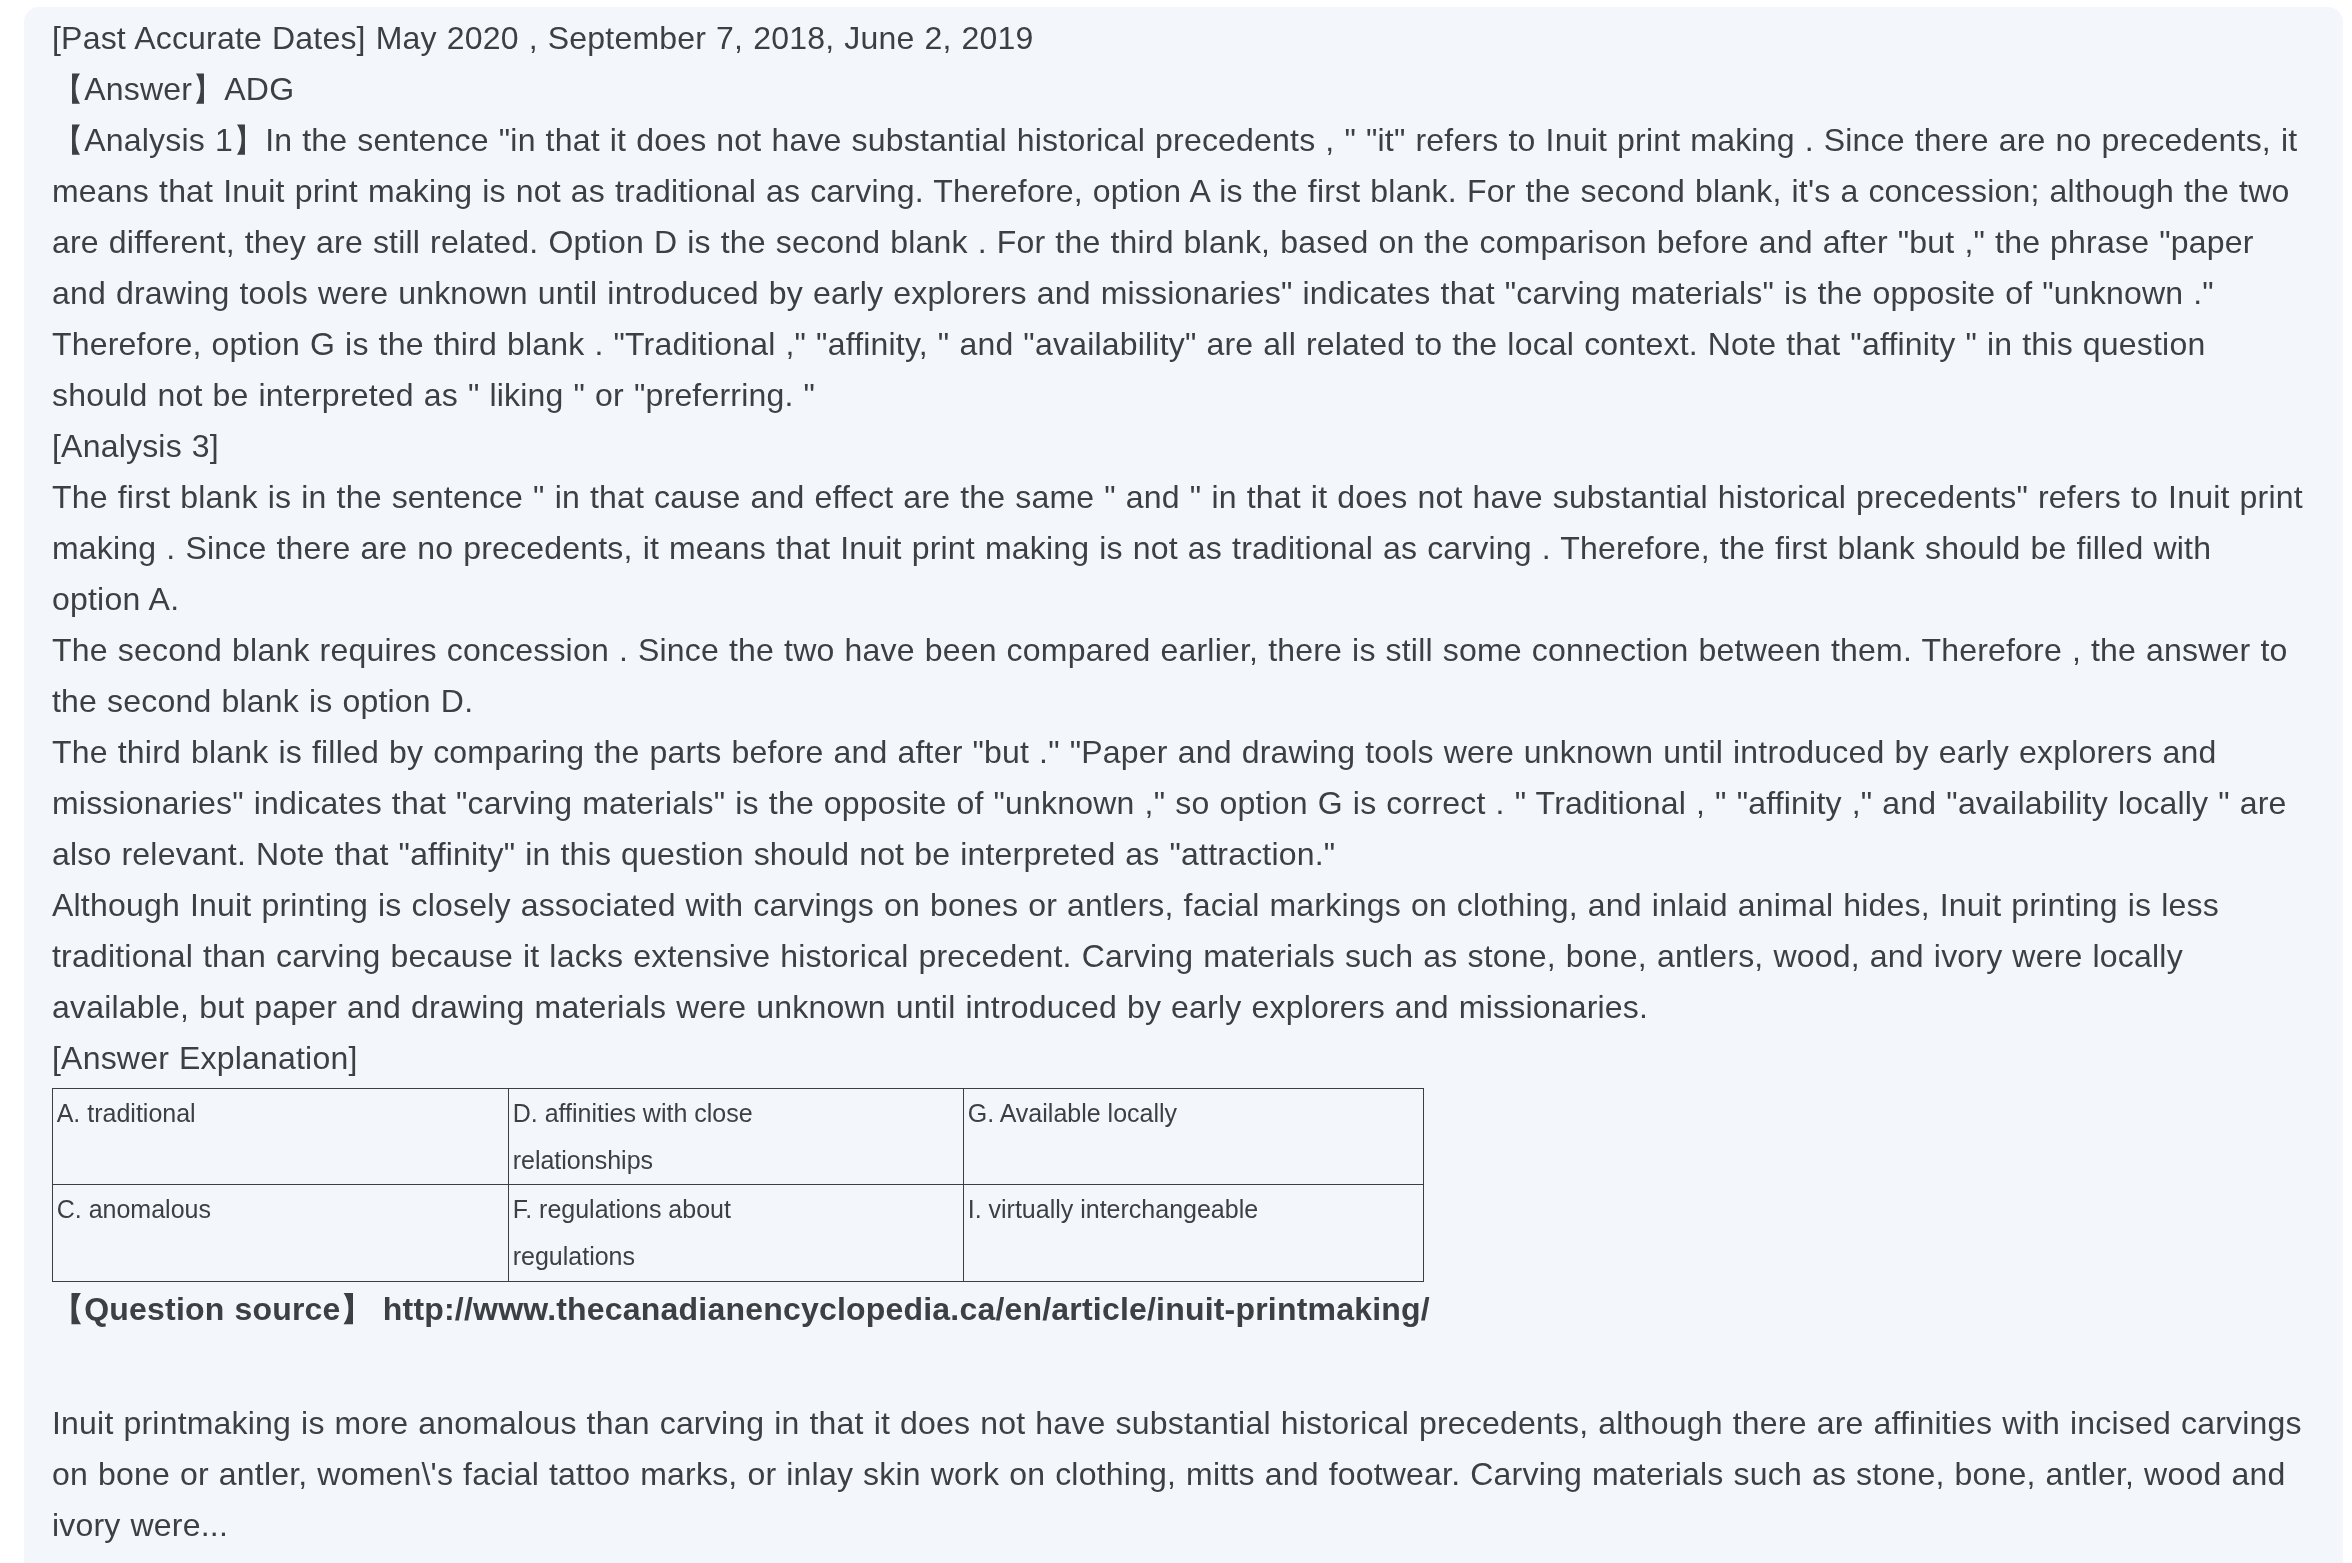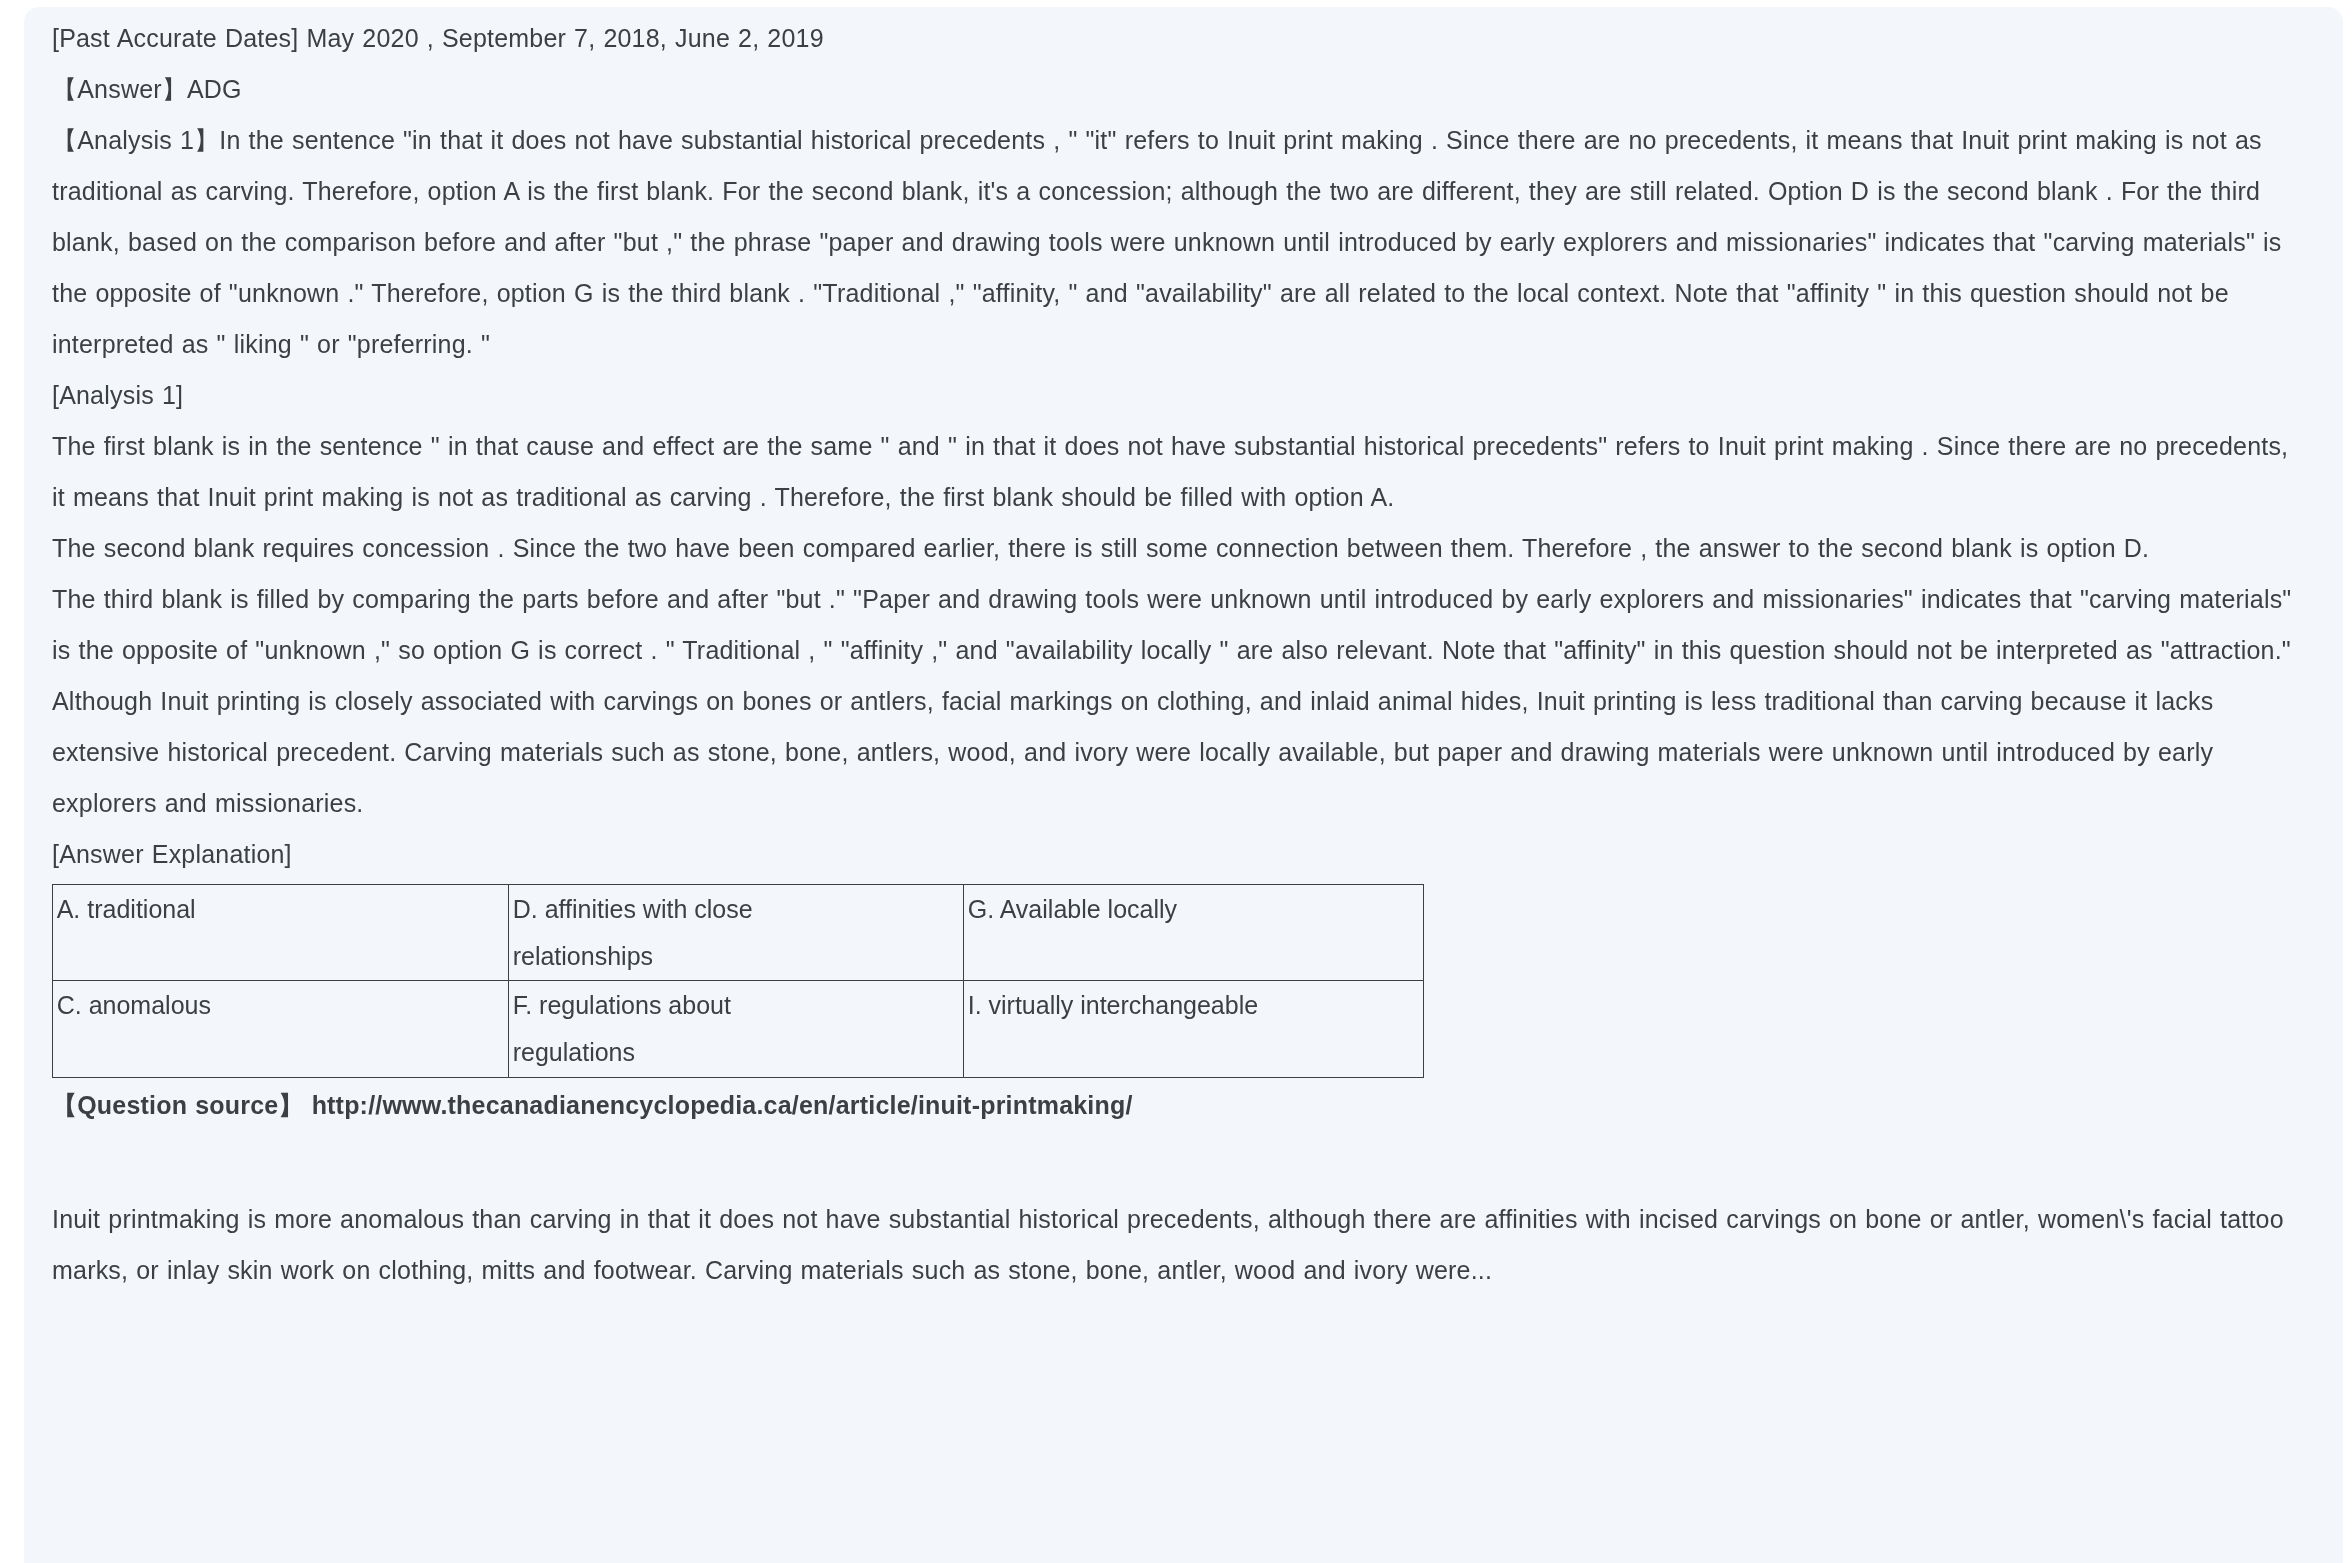--- a/index.html
+++ b/index.html
@@ -17,21 +17,21 @@
     top: 7.4px;
     width: 2319px;
     min-height: 1577px;
     box-sizing: border-box;
     background: #f3f7fb;
     border-radius: 15px;
     padding: 5.6px 35px 37px 28px;
     color: #3c4043;
   }
   .txt {
-    font-size: 25px;
+    font-size: 32px;
     line-height: 51px;
     font-weight: 400;
     letter-spacing: 0.2px;
     word-spacing: 0.9px;
   }
   .options-table {
     border-collapse: collapse;
     margin: 3.7px 0 0 0;
     table-layout: fixed;
   }
@@ -57,21 +57,21 @@
 <body>
 
 <div class="bubble">
 
   <div class="txt">[Past Accurate Dates] May 2020 , September 7, 2018, June 2, 2019</div>
 
   <div class="txt">【Answer】ADG</div>
 
   <div class="txt">【Analysis 1】In the sentence "in that it does not have substantial historical precedents , " "it" refers to Inuit print making . Since there are no precedents, it means that Inuit print making is not as traditional as carving. Therefore, option A is the first blank. For the second blank, it's a concession; although the two are different, they are still related. Option D is the second blank . For the third blank, based on the comparison before and after "but ," the phrase "paper and drawing tools were unknown until introduced by early explorers and missionaries" indicates that "carving materials" is the opposite of "unknown ." Therefore, option G is the third blank . "Traditional ," "affinity, " and "availability" are all related to the local context. Note that "affinity " in this question should not be interpreted as " liking " or "preferring. "</div>
 
-  <div class="txt">[Analysis 1]</div>
+  <div class="txt">[Analysis 3]</div>
 
   <div class="txt">The first blank is in the sentence " in that cause and effect are the same " and " in that it does not have substantial historical precedents" refers to Inuit print making . Since there are no precedents, it means that Inuit print making is not as traditional as carving . Therefore, the first blank should be filled with option A.</div>
   <div class="txt">The second blank requires concession . Since the two have been compared earlier, there is still some connection between them. Therefore , the answer to the second blank is option D.</div>
   <div class="txt">The third blank is filled by comparing the parts before and after "but ." "Paper and drawing tools were unknown until introduced by early explorers and missionaries" indicates that "carving materials" is the opposite of "unknown ," so option G is correct . " Traditional , " "affinity ," and "availability locally " are also relevant. Note that "affinity" in this question should not be interpreted as "attraction."</div>
   <div class="txt">Although Inuit printing is closely associated with carvings on bones or antlers, facial markings on clothing, and inlaid animal hides, Inuit printing is less traditional than carving because it lacks extensive historical precedent. Carving materials such as stone, bone, antlers, wood, and ivory were locally available, but paper and drawing materials were unknown until introduced by early explorers and missionaries.</div>
 
   <div class="txt">[Answer Explanation]</div>
 
   <table class="options-table">
     <colgroup>

